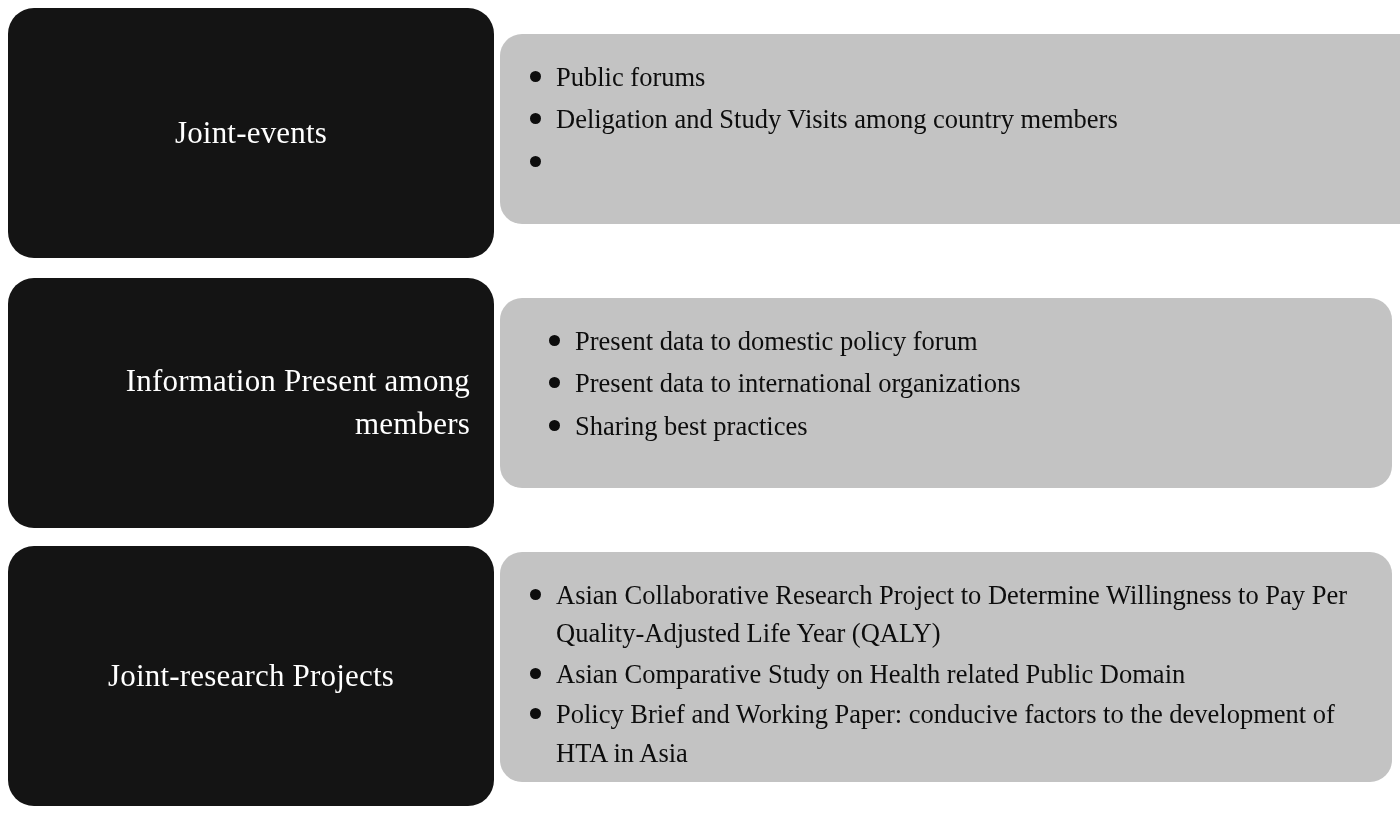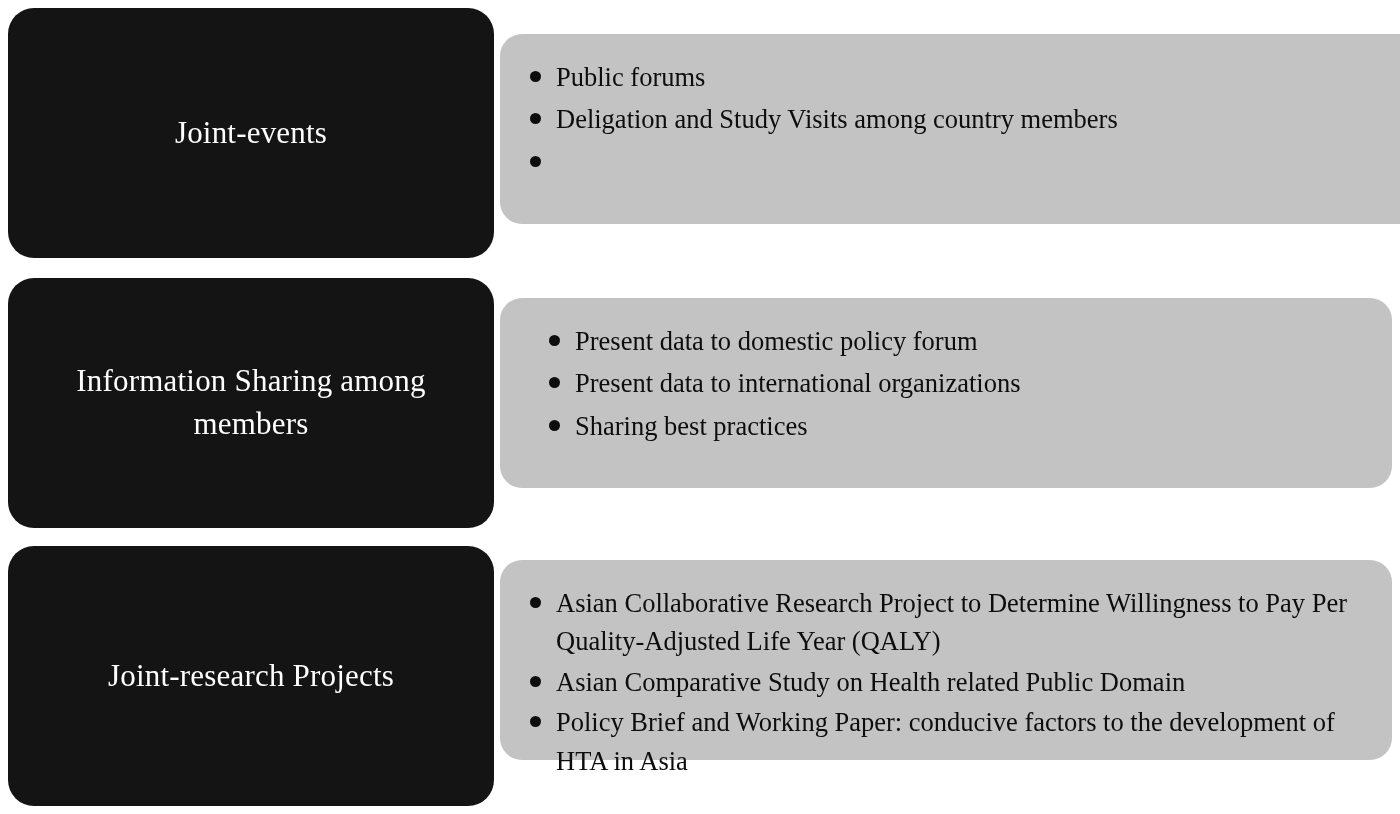--- a/index.html
+++ b/index.html
@@ -41,34 +41,34 @@
     padding: 10px 24px;
   }
   .row-1 .label-box { height: 250px; }
   .row-2 .label-box { height: 250px; }
   .row-3 .label-box { height: 260px; }
 
   .label-text {
     color: #ffffff;
     font-size: 31px;
     line-height: 1.38;
-    text-align: center;
+    text-align: right;
     letter-spacing: 0.2px;
   }
 
   .content-box {
     position: absolute;
     background: #c3c3c3;
     border-radius: 22px;
     box-sizing: border-box;
     padding: 24px 26px 24px 26px;
   }
   .row-1 .content-box { left: 500px; top: 26px;  width: 928px; height: 190px; }
   .row-2 .content-box { left: 500px; top: 20px;  width: 892px; height: 190px; padding-left: 45px; }
-  .row-3 .content-box { left: 500px; top: 14px;  width: 892px; height: 200px; }
+  .row-3 .content-box { left: 500px; top: 6px;  width: 892px; height: 230px; }
 
   ul.bullets {
     list-style: none;
     margin: 0;
     padding: 0;
   }
   ul.bullets li {
     position: relative;
     padding-left: 30px;
     margin: 0 0 4px 0;
@@ -100,21 +100,21 @@
       <ul class="bullets">
         <li><span class="dot"></span><span>Public forums</span></li>
         <li><span class="dot"></span><span>Deligation and Study Visits among country members</span></li>
         <li><span class="dot"></span></li>
       </ul>
     </div>
   </div>
 
   <div class="row row-2">
     <div class="label-box">
-      <span class="label-text">Information Sharing among members</span>
+      <span class="label-text">Information Present among members</span>
     </div>
     <div class="content-box">
       <ul class="bullets">
         <li><span class="dot"></span><span>Present data to domestic policy forum</span></li>
         <li><span class="dot"></span><span>Present data to international organizations</span></li>
         <li><span class="dot"></span><span>Sharing best practices</span></li>
       </ul>
     </div>
   </div>
 

